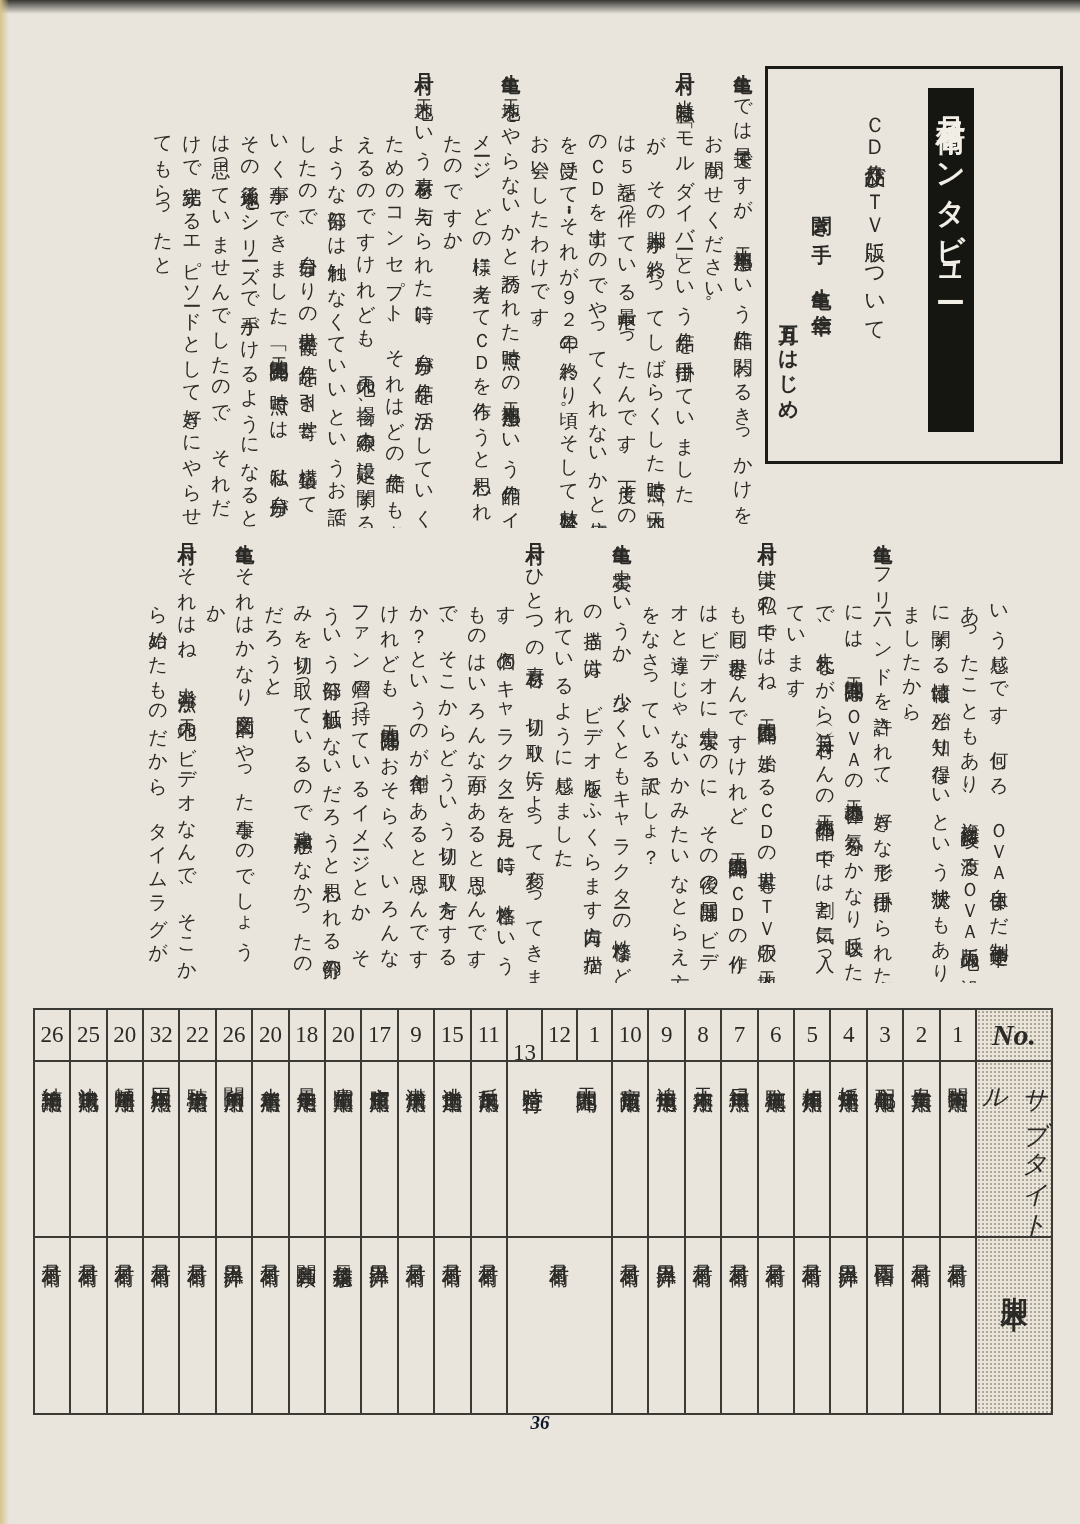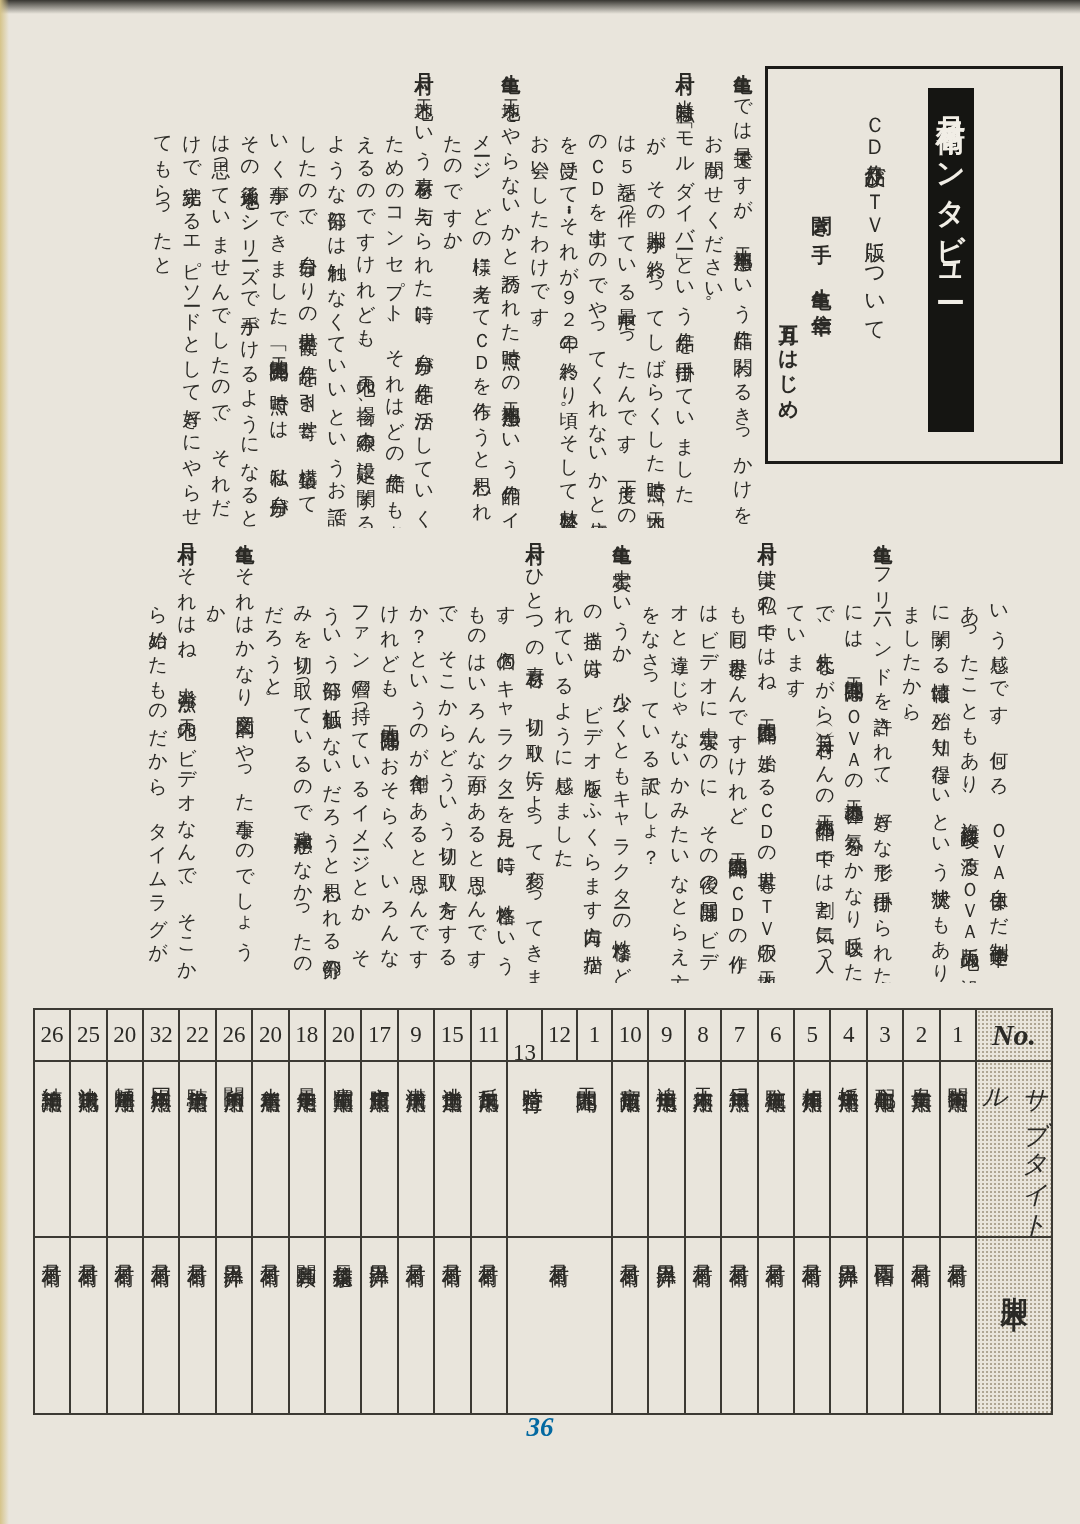--- a/index.html
+++ b/index.html
@@ -69,21 +69,21 @@
   .v{writing-mode:vertical-rl;}
   .sub-text{font-size:21px;line-height:34px;letter-spacing:2px;white-space:pre-line;}
   .sub-text.two{line-height:54px;}
   .wri-text{font-size:20px;line-height:34px;letter-spacing:1px;}
   .head-no{font-style:italic;font-size:30px;font-weight:bold;}
   .head-sub{font-style:italic;font-size:25px;line-height:40px;letter-spacing:3px;}
   .head-wri{font-weight:bold;font-size:27px;line-height:40px;letter-spacing:8px;padding-top:26px;}
 
   .page-num{position:absolute;left:50%;transform:translateX(-50%);top:1412px;
     font-family:"Liberation Serif","DejaVu Serif",serif;
-    font-style:italic;font-weight:bold;font-size:27px;color:#0369a1;}
+    font-style:italic;font-weight:bold;font-size:19px;color:#0f172a;}
 </style>
 </head>
 <body>
 
 <div class="page">
   <div class="edge-top"></div>
   <div class="edge-left"></div>
 
   <div class="title-box">
     <div class="title-bar">月村了衛インタビュー</div>

